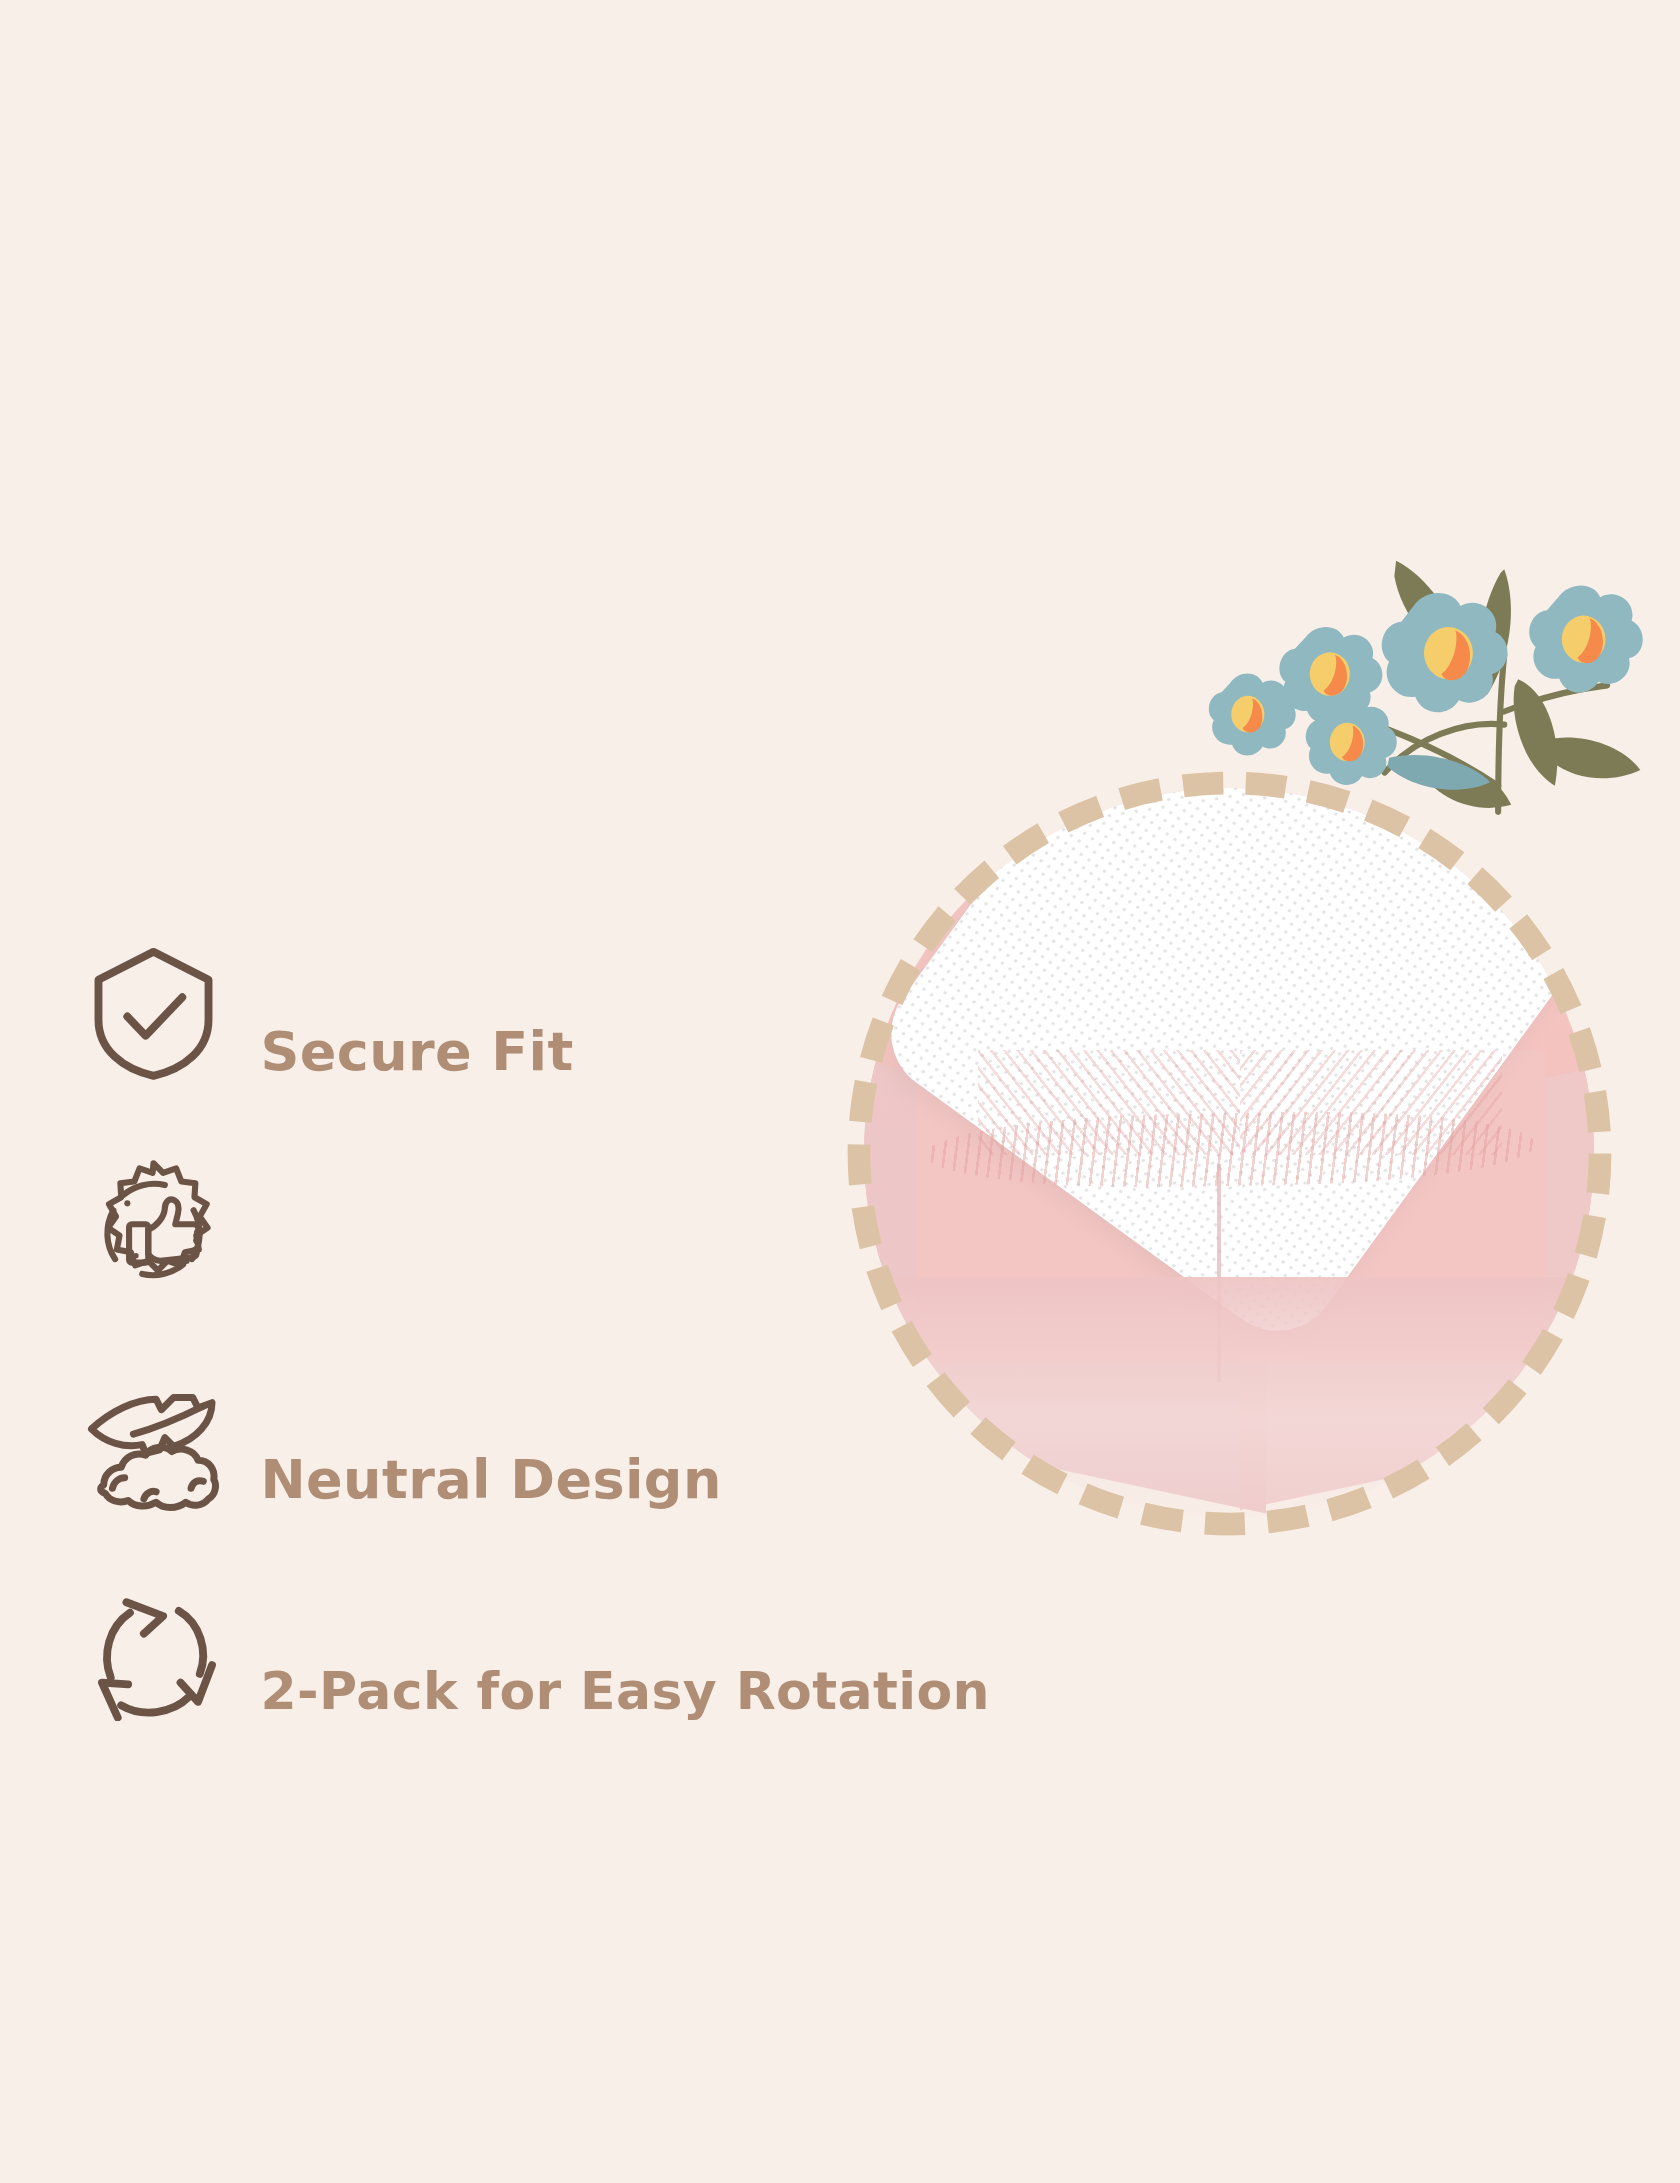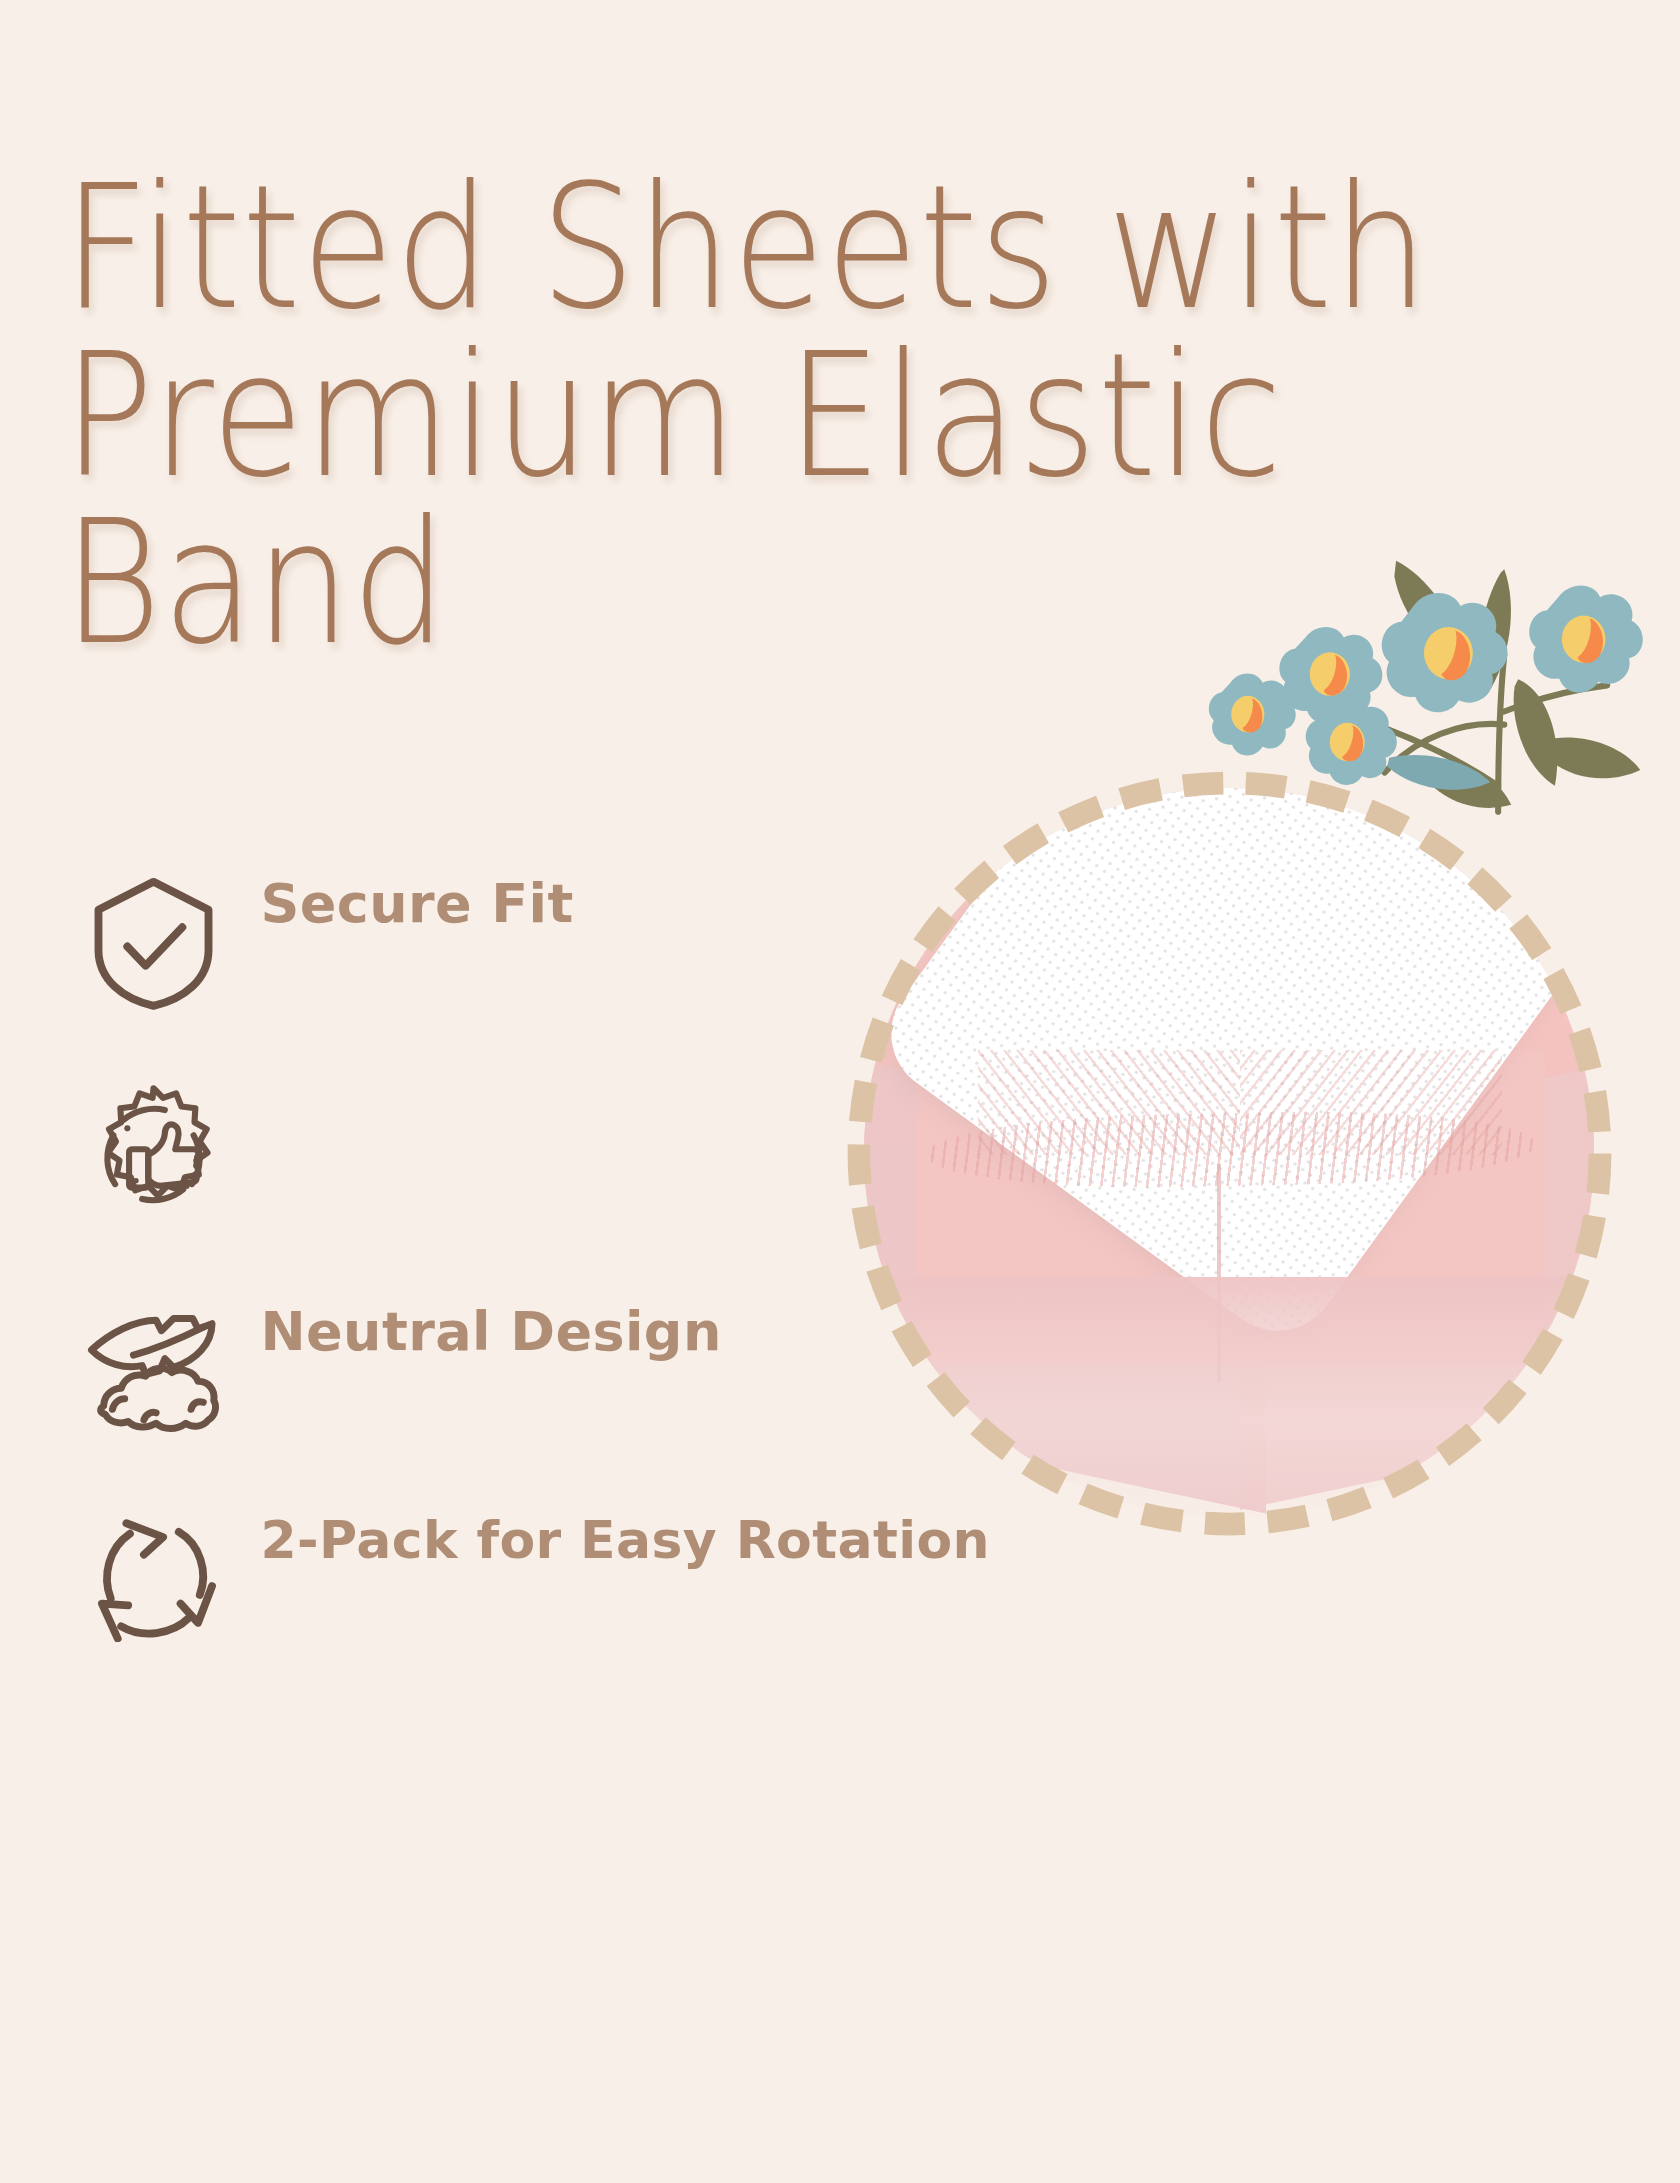--- a/index.html
+++ b/index.html
@@ -38,21 +38,21 @@
 
   
   .features {
     position: absolute;
     left: 70px;
     top: 873px;
     width: 926px;
   }
   .feature-row {
     display: flex;
-    align-items: flex-start;
+    align-items: flex-end;
     height: 210px;
   }
   .feature-row.tall { height: 218px; }
   .feature-icon {
     width: 166px;
     min-width: 166px;
     display: flex;
     align-items: center;
     justify-content: center;
   }
@@ -207,25 +207,20 @@
     top: 524px;
     width: 454px;
     height: 314px;
   }
 </style>
 </head>
 <body>
 
 <div class="page">
 
-  <div class="title-block">
-    <div class="title-line">Fitted Sheets with</div>
-    <div class="title-line">Premium Elastic</div>
-    <div class="title-line">Band</div>
-  </div>
 
   <div class="flowers">
     <svg viewBox="0 0 520 360" width="454" height="314">
       <g stroke="#7D7B55" stroke-width="7" fill="none" stroke-linecap="round">
         <path d="M345 330 C345 250 348 190 352 150"></path>
         <path d="M345 300 C300 270 230 232 120 205"></path>
         <path d="M352 230 C305 225 250 245 215 285"></path>
         <path d="M352 215 C390 200 430 190 470 185"></path>
       </g>
 

